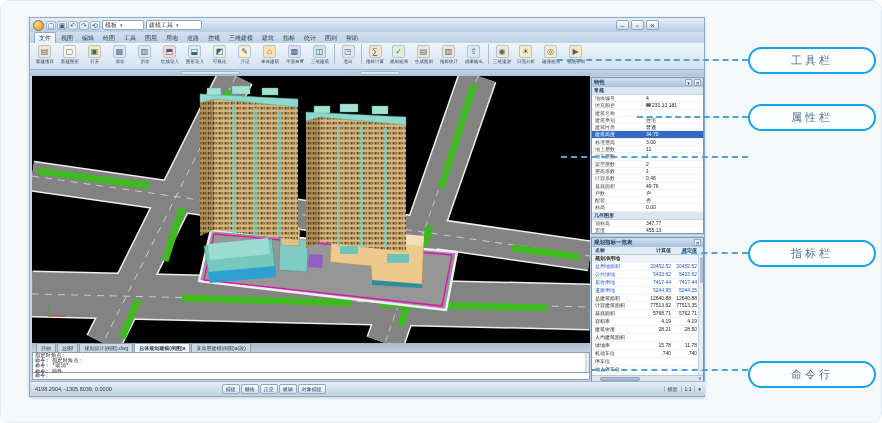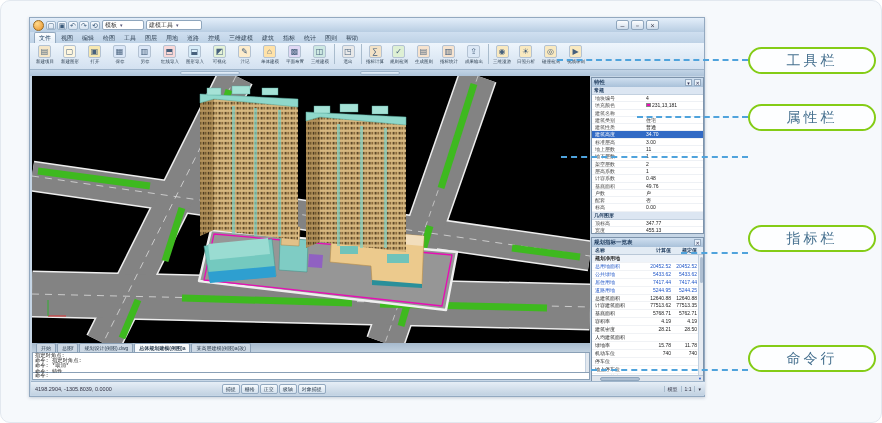--- a/index.html
+++ b/index.html
@@ -78,21 +78,21 @@
   .histscroll{position:absolute;right:0;top:0;width:4px;height:100%;background:#e2e8ef;border-left:1px solid #c3d1e0;}
   .prompt{position:absolute;left:2px;top:355px;width:558px;height:7px;background:#fff;border:1px solid #8aa0b6;border-top:none;font-size:5.3px;line-height:6px;padding:0 2px;font-family:"Liberation Mono","DejaVu Sans Mono",monospace;color:#222;}
   .status{position:absolute;left:1px;top:363px;width:674px;height:14px;background:linear-gradient(#e6eef6,#c2d2e2);border-top:1px solid #9fb5cb;display:flex;align-items:center;padding:0 4px;}
   .coords{font-size:5.5px;color:#334;}
   .toggles{display:flex;gap:1px;margin-left:110px;}
   .tg{font-size:5px;line-height:8px;padding:0 3px;background:linear-gradient(#f6fafd,#d4e1ee);border:1px solid #93a9c0;border-radius:2px;color:#2c3e50;}
   .srt{margin-left:auto;display:flex;gap:3px;align-items:center;}
   .srt span{font-size:5px;color:#334;border-left:1px solid #a9bccd;padding-left:3px;}
 
   
-  .callout{position:absolute;left:747px;width:128px;height:27px;background:#fdfeff;border:2px solid #84cc16;border-radius:14px;display:flex;align-items:center;justify-content:center;font-size:14px;letter-spacing:3px;color:#46708f;z-index:30;}
+  .callout{position:absolute;left:747px;width:128px;height:27px;background:#fdfeff;border:2px solid #0ea5e9;border-radius:14px;display:flex;align-items:center;justify-content:center;font-size:11px;letter-spacing:3px;color:#46708f;z-index:30;}
   .cline{position:absolute;height:0;border-top:2px dashed #4fa3dc;z-index:29;}
 </style>
 </head>
 <body>
 
 <div class="stage">
 
   <div class="appwin">
 
     <div class="titlebar">
@@ -655,16 +655,16 @@
   </div>
 
   <div class="cline" style="left:556px;top:58px;width:191px;"></div>
   <div class="cline" style="left:636px;top:115px;width:111px;"></div>
   <div class="cline" style="left:560px;top:155px;width:187px;"></div>
   <div class="cline" style="left:680px;top:251px;width:67px;"></div>
   <div class="cline" style="left:590px;top:368px;width:157px;"></div>
 
   <div class="callout" style="top:46px;">工具栏</div>
   <div class="callout" style="top:103px;">属性栏</div>
-  <div class="callout" style="top:224px;font-family:Liberation Mono, monospace;">指标栏</div>
-  <div class="callout" style="top:344px;">命令行</div>
+  <div class="callout" style="top:239px;font-family:Liberation Mono, monospace;">指标栏</div>
+  <div class="callout" style="top:360px;">命令行</div>
 
 </div>
 
 </body></html>

